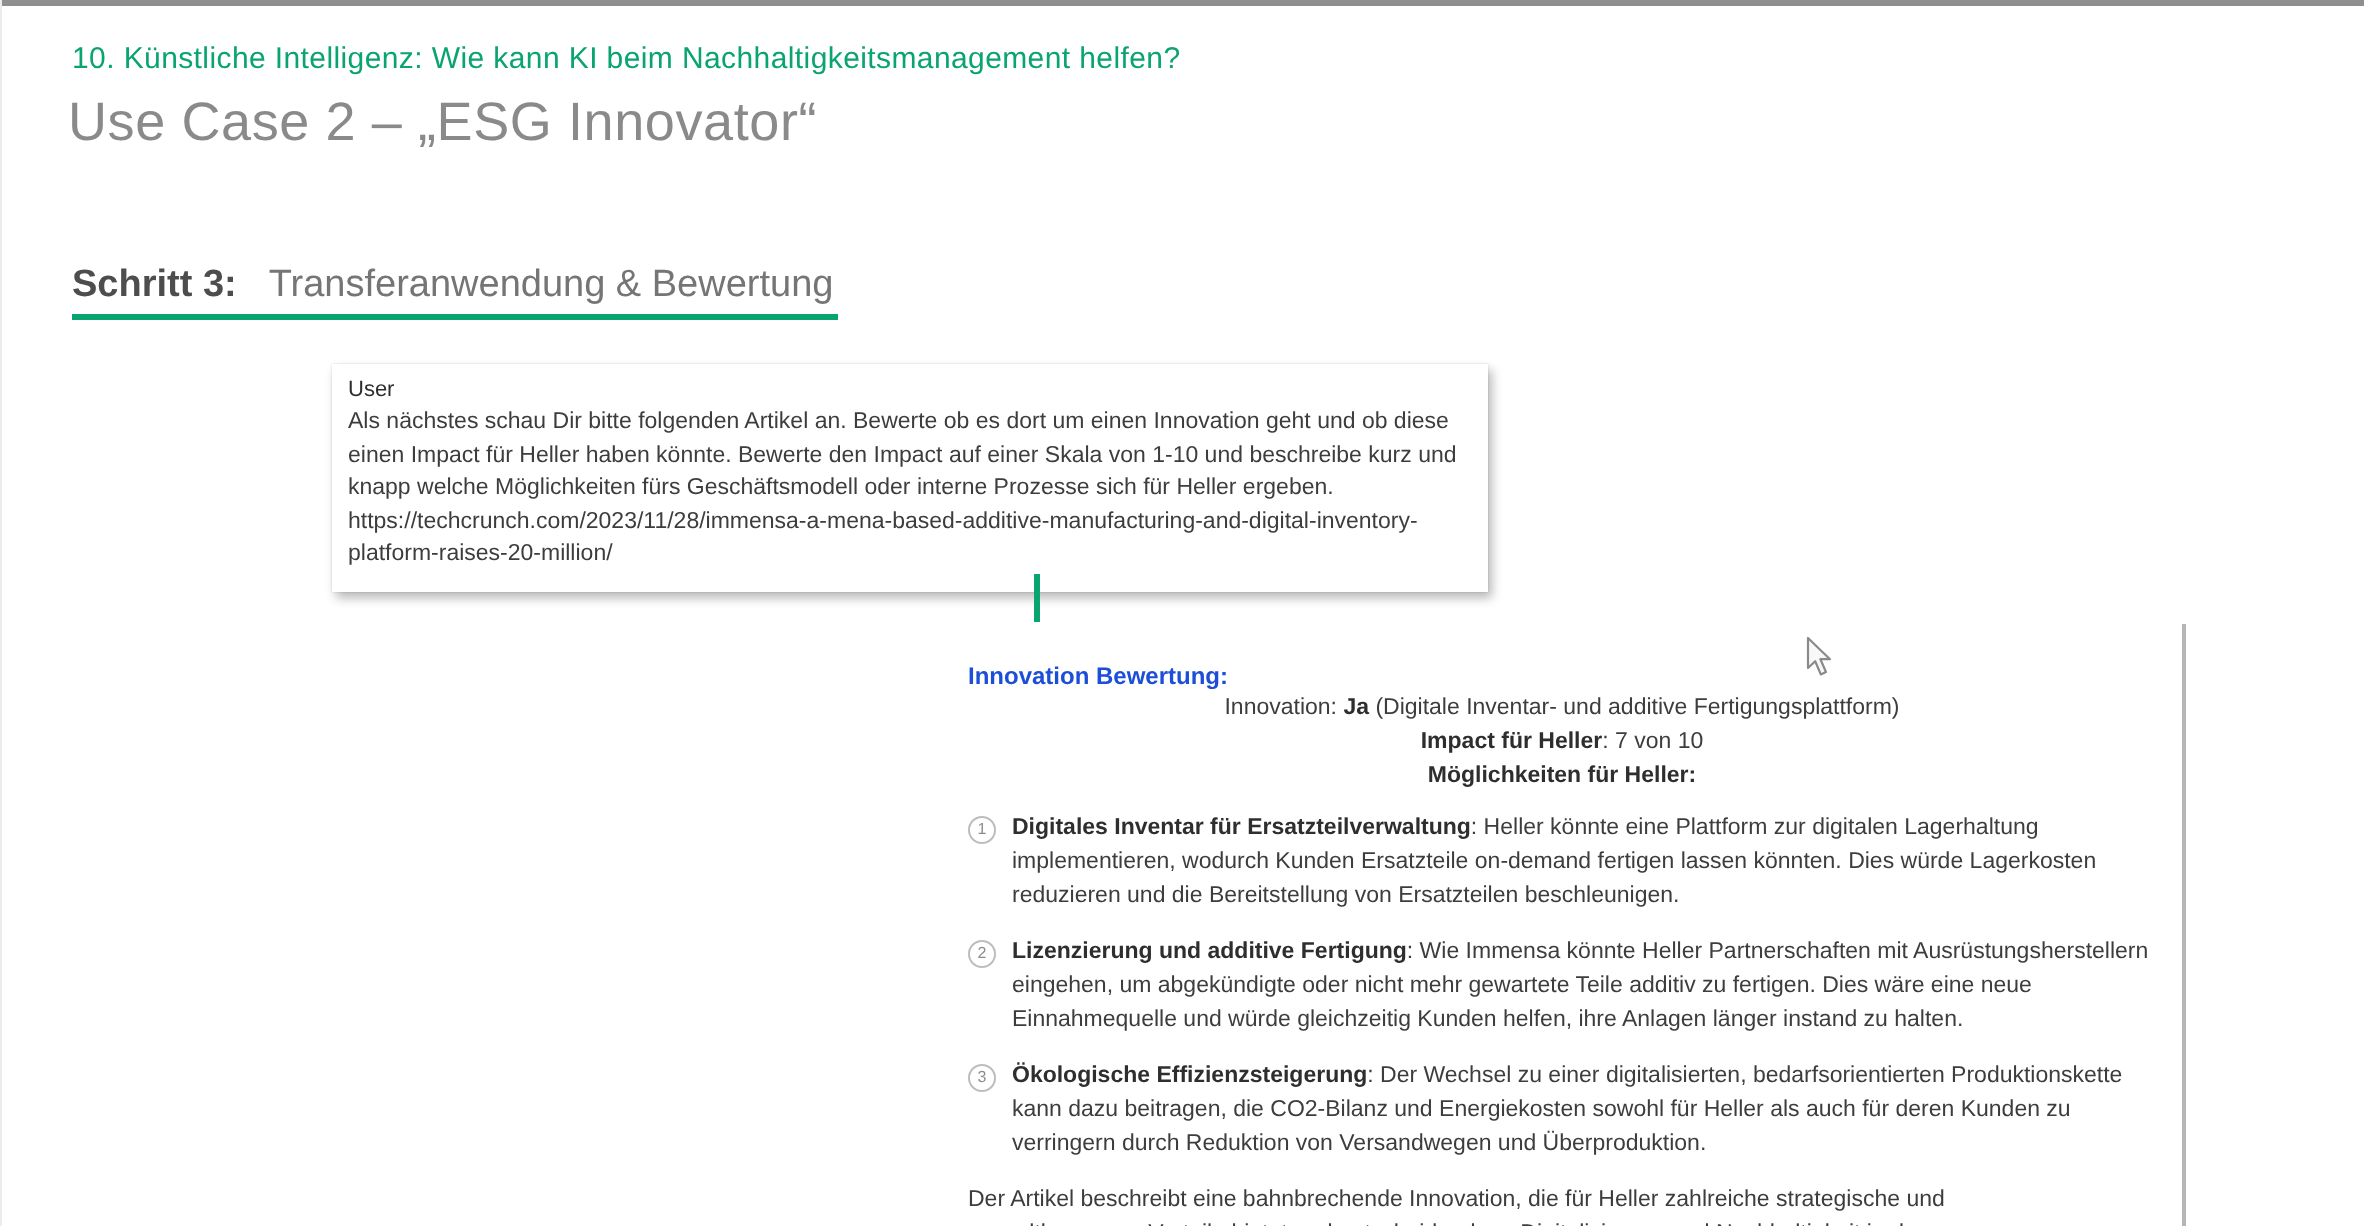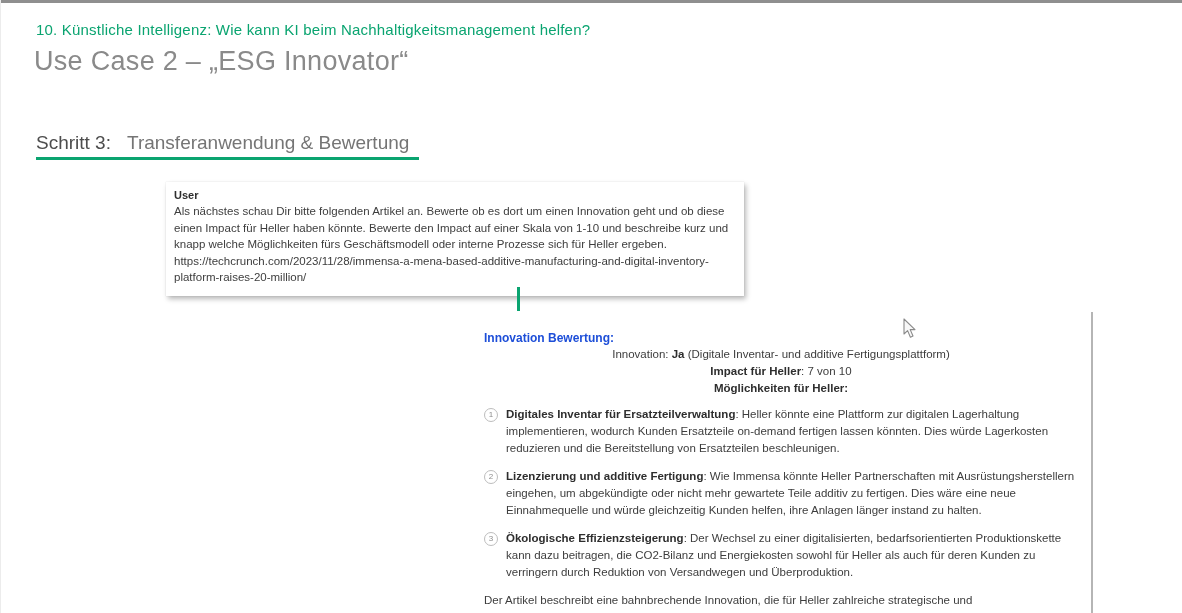--- a/index.html
+++ b/index.html
@@ -7,30 +7,30 @@
     width:1182px;height:613px;position:relative;overflow:hidden;
     background:#ffffff;
     font-family:"Liberation Sans","DejaVu Sans",sans-serif;
     color:#3f3f3f;
     border-left:1px solid #ececec;
   }
   .top-line{position:absolute;top:0;left:0;width:1182px;height:3px;background:#8f8f8f;}
   .kicker{position:absolute;left:35px;top:21px;font-size:15px;letter-spacing:.2px;color:#0aa470;}
   .deck-title{position:absolute;left:33px;top:46px;font-size:27px;color:#8a8a8a;letter-spacing:.3px;}
   .step{position:absolute;left:35px;top:132px;font-size:19px;}
-  .step .step-label{font-weight:normal;color:#4d4d4d;}
+  .step .step-label{font-weight:bold;color:#4d4d4d;}
   .step .step-rest{color:#757575;margin-left:16px;}
   .step-underline{position:absolute;left:35px;top:157px;width:383px;height:3px;background:#0aa470;}
 
   .user-box{
     position:absolute;left:165px;top:182px;width:560px;
     background:#fff;padding:6px 10px 10px 8px;
     box-shadow:2px 3px 5px rgba(0,0,0,0.28), 0 0 1px rgba(0,0,0,0.15);
   }
-  .msg-author{font-size:11px;font-weight:bold;color:#2e2e2e;line-height:14px;}
+  .msg-author{font-size:11px;font-weight:normal;color:#2e2e2e;line-height:14px;}
   .user-body{font-size:11.5px;line-height:16.6px;color:#3d3d3d;margin-top:1px;}
   .user-url{font-size:11.5px;line-height:16.6px;color:#3d3d3d;overflow-wrap:anywhere;}
 
   .connector{position:absolute;left:516px;top:287px;width:3px;height:24px;background:#0aa470;}
 
   .assistant{position:absolute;left:483px;top:314px;width:594px;}
   .assistant .msg-author{line-height:14px;}
   .bot-heading{font-size:12px;font-weight:bold;color:#1d4ed8;line-height:16px;margin-top:16px;}
   .bot-line{font-size:11.5px;line-height:16.8px;color:#3d3d3d;text-align:center;}
   .b{font-weight:bold;color:#2e2e2e;}

